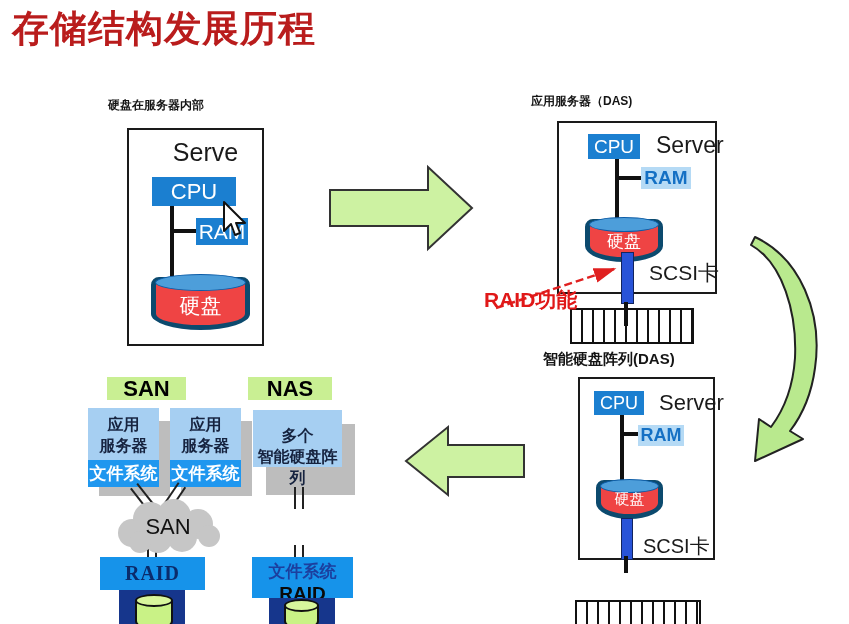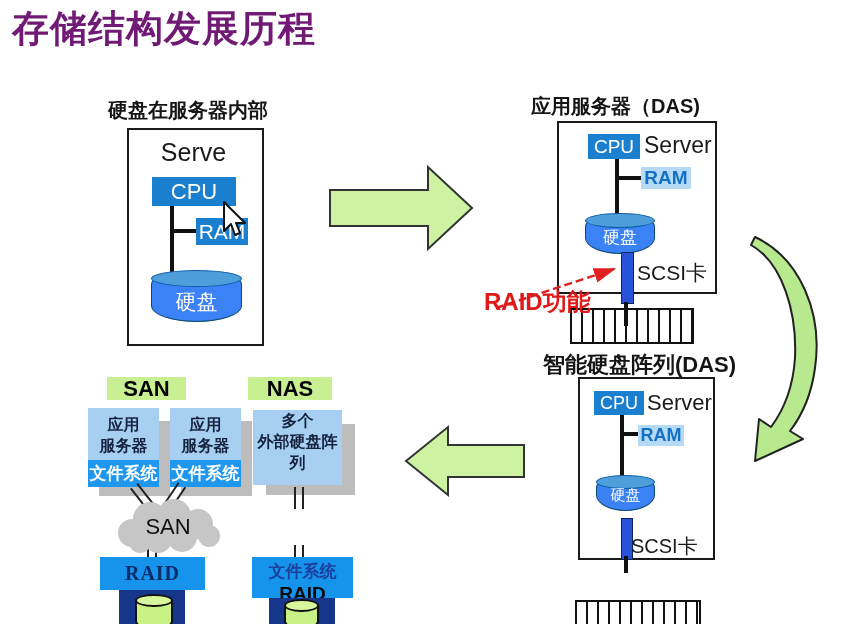--- a/index.html
+++ b/index.html
@@ -1,43 +1,43 @@
 <!DOCTYPE html>
 <html><head>
 <meta charset="utf-8">
 <style>
   html,body{margin:0;padding:0;background:#fff;}
   #stage{position:relative;width:849px;height:624px;background:#ffffff;overflow:hidden;
          font-family:"Liberation Sans","DejaVu Sans",sans-serif;}
   .abs{position:absolute;}
-  .title{left:12px;top:4px;font-size:37px;font-weight:bold;color:#701a75;letter-spacing:1px;}
-  .caption{font-size:20px;color:#151515;font-weight:600;white-space:nowrap;}
+  .title{left:12px;top:4px;font-size:37px;font-weight:bold;color:#b91c1c;letter-spacing:1px;}
+  .caption{font-size:12px;color:#151515;font-weight:600;white-space:nowrap;}
   .frame{border:2px solid #1a1a1a;background:#fff;}
   .bluebox{background:#1b7fd0;color:#fff;text-align:center;}
   .vline{background:#111;}
   .ramlight{background:#b5daf5;color:#1470c4;font-weight:bold;text-align:center;}
-  .cyl-body{background:#3b82f6;border:1px solid #0c4a6e;border-radius:8px 8px 50% 50%/8px 8px 16px 16px;}
+  .cyl-body{background:#ef4444;border:5px solid #0c4a6e;border-radius:8px 8px 50% 50%/8px 8px 16px 16px;}
   .cyl-top{position:absolute;left:-1px;top:-8px;width:100%;height:15px;background:#4d9eda;
            border:1px solid #0d5ca6;border-radius:50%;}
   .cyl-label{position:absolute;left:0;width:100%;text-align:center;color:#fff;z-index:2;}
   .comb{border:2px solid #111;background:repeating-linear-gradient(90deg,transparent 0 9px,#111 9px 11px);}
   .scsi{background:#2853d8;border:1px solid #12245e;}
   .dline{width:6px;border-left:2px solid #222;border-right:2px solid #222;transform-origin:top center;}
   .greenhdr{background:#c9ef93;text-align:center;font-weight:bold;font-size:22px;color:#000;line-height:23px;}
   .appbox{background:#a6cff2;color:#16233f;text-align:center;font-weight:600;font-size:16px;line-height:21px;}
   .fsbar{background:#1f97ef;color:#fff;text-align:center;font-weight:600;font-size:17px;}
   .shadow{background:#bdbdbd;}
   .brightblue{background:#1693ea;text-align:center;}
   .navybox{background:#16368c;}
   .gcyl{background:#c9f286;border:2px solid #111;border-radius:6px 6px 10px 10px/5px 5px 7px 7px;}
   .gcyl-top{position:absolute;left:-2px;top:-5px;width:100%;height:9px;background:#d8f69c;
             border:2px solid #111;border-radius:50%;}
   .cloudtxt{position:absolute;left:0;width:100%;text-align:center;font-size:22px;color:#111;font-weight:500;}
-  .blacktxt{color:#1a1a1a;font-weight:500;white-space:nowrap;}
-  .rednote{color:#e01818;font-weight:bold;font-size:24px;white-space:nowrap;}
+  .blacktxt{color:#1a1a1a;font-weight:500;white-space:nowrap;padding-left:12px;}
+  .rednote{color:#e01818;font-weight:bold;font-size:21px;white-space:nowrap;}
 </style>
 </head>
 <body>
 
 <div id="stage">
 
   <div class="abs title">存储结构发展历程</div>
 
   <div class="abs caption" style="left:108px;top:97px;">硬盘在服务器内部</div>
   <div class="abs frame" style="left:127px;top:128px;width:133px;height:214px;"></div>
@@ -83,21 +83,21 @@
     </defs>
     <line x1="18" y1="56" x2="136" y2="17" stroke="#e02020" stroke-width="2.5" stroke-dasharray="8,4" marker-end="url(#ra)"></line>
   </svg>
   <div class="abs rednote" style="left:484px;top:286px;">RAID功能</div>
 
   <svg class="abs" style="left:745px;top:233px;" width="100" height="235" viewBox="0 0 100 235">
     <path d="M10,4 C55,25 78,80 70,135 C66,165 55,185 45,198 L58,206 L10,228 L14,186 L26,194
              C38,178 48,155 50,125 C52,80 38,30 6,12 Z" fill="#b9e98e" stroke="#222" stroke-width="2" stroke-linejoin="round"></path>
   </svg>
 
-  <div class="abs caption" style="left:543px;top:350px;font-size:22px;">智能硬盘阵列(DAS)</div>
+  <div class="abs caption" style="left:543px;top:350px;font-size:15px;">智能硬盘阵列(DAS)</div>
   <div class="abs frame" style="left:578px;top:377px;width:133px;height:179px;"></div>
   <div class="abs bluebox" style="left:594px;top:391px;width:50px;height:24px;font-size:18px;line-height:24px;">CPU</div>
   <div class="abs blacktxt" style="left:647px;top:390px;font-size:22px;">Server</div>
   <div class="abs vline" style="left:620px;top:415px;width:4px;height:65px;"></div>
   <div class="abs vline" style="left:620px;top:432px;width:22px;height:4px;"></div>
   <div class="abs ramlight" style="left:638px;top:425px;width:46px;height:21px;font-size:18px;line-height:21px;">RAM</div>
   <div class="abs cyl-body" style="left:596px;top:480px;width:57px;height:29px;">
     <div class="cyl-top" style="top:-6px;height:12px;"></div>
     <span class="cyl-label" style="top:5px;font-size:15px;">硬盘</span>
   </div>
@@ -121,23 +121,23 @@
   <div class="abs fsbar" style="left:88px;top:460px;width:71px;height:27px;line-height:27px;">文件系统</div>
 
   <div class="abs shadow" style="left:181px;top:421px;width:71px;height:75px;"></div>
   <div class="abs appbox" style="left:170px;top:408px;width:71px;height:52px;padding-top:6px;box-sizing:border-box;">
     <div>应用</div>
     <div>服务器</div>
   </div>
   <div class="abs fsbar" style="left:170px;top:460px;width:71px;height:27px;line-height:27px;">文件系统</div>
 
   <div class="abs shadow" style="left:266px;top:424px;width:89px;height:71px;"></div>
-  <div class="abs appbox" style="left:253px;top:410px;width:89px;height:75px;box-sizing:border-box;">
+  <div class="abs appbox" style="left:253px;top:410px;width:89px;height:57px;padding-top:15px;box-sizing:border-box;">
     <div>多个</div>
-    <div>外部硬盘阵列</div>
+    <div>智能硬盘阵列</div>
   </div>
 
   <div class="abs dline" style="left:129px;top:486px;height:31px;transform:rotate(-38deg);"></div>
   <div class="abs dline" style="left:177px;top:485px;height:32px;transform:rotate(34deg);"></div>
   <div class="abs dline" style="left:294px;top:487px;height:22px;"></div>
   <div class="abs dline" style="left:147px;top:541px;height:19px;"></div>
   <div class="abs dline" style="left:294px;top:545px;height:14px;"></div>
 
   <div class="abs" style="left:112px;top:499px;width:112px;height:55px;">
     <svg width="112" height="55" viewBox="0 0 112 55">

